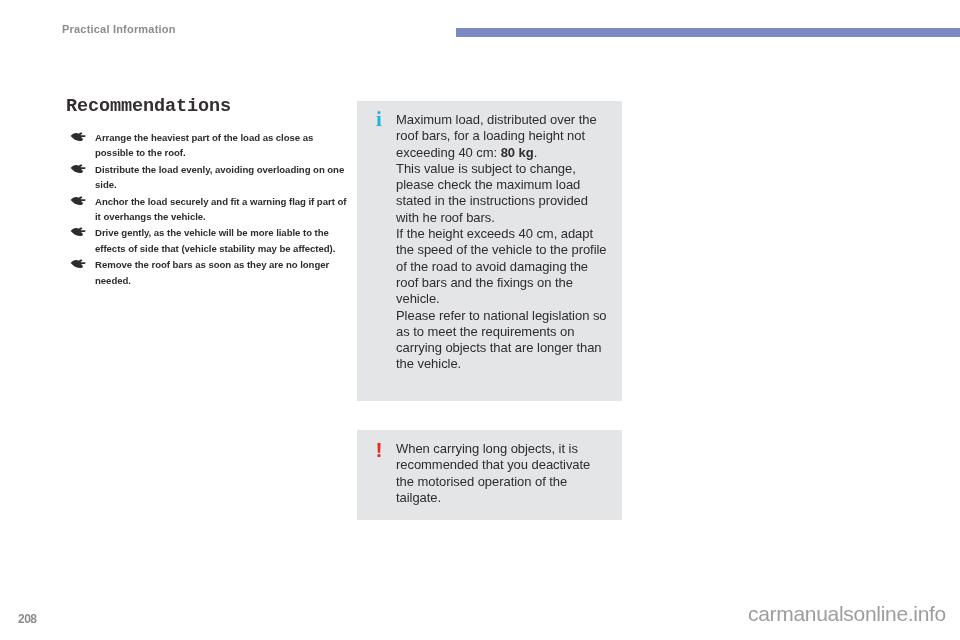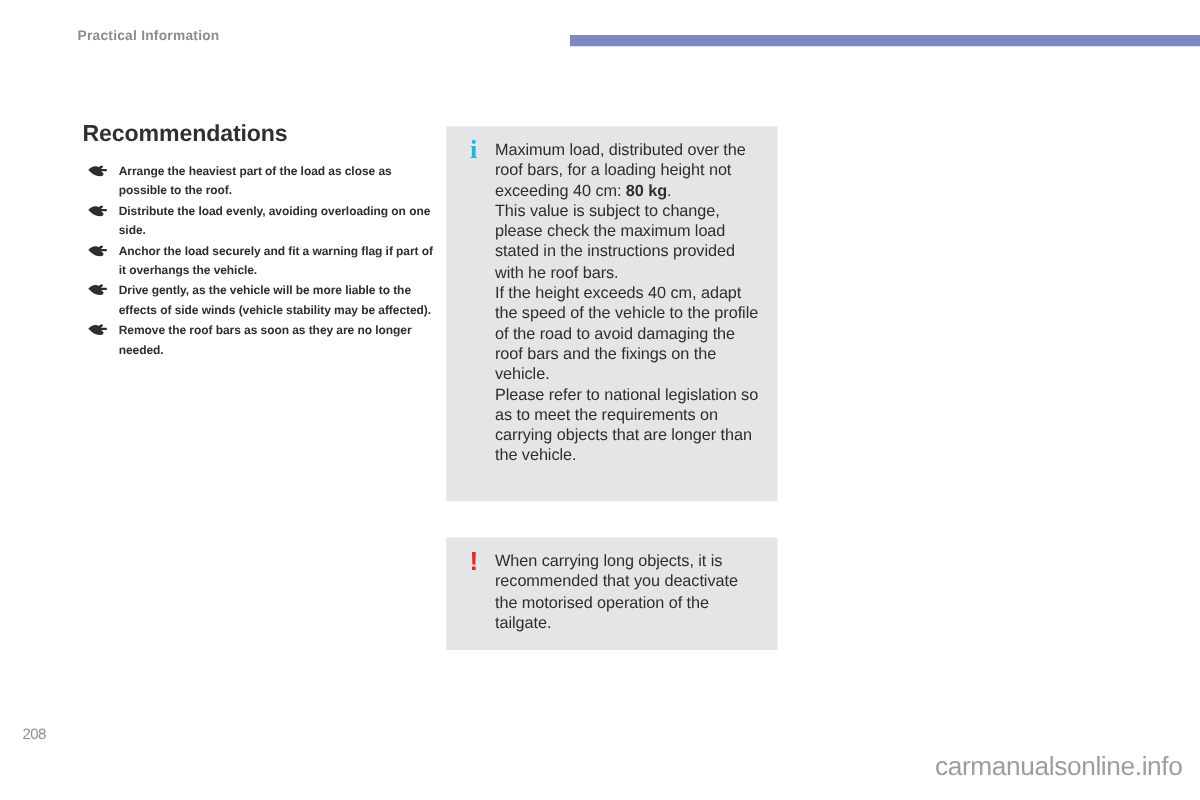--- a/index.html
+++ b/index.html
@@ -51,20 +51,21 @@
     top: 96px;
     width: 282px;
   }
   #section-title {
     font-size: 18.5px;
     font-weight: bold;
     color: #332f31;
     letter-spacing: -0.1px;
     line-height: 22px;
     margin: 0 0 12px 0;
+    font-family: Liberation Mono, monospace;
   }
   #recommendation-list {
     list-style: none;
     margin: 0;
     padding: 0;
   }
   .recommendation-item {
     position: relative;
     padding-left: 29px;
     margin-bottom: 1px;
@@ -133,23 +134,23 @@
     line-height: 16.3px;
     letter-spacing: -0.05px;
   }
   .callout-body p { margin: 0; }
   .emphasis { font-weight: bold; }
 
   
   #page-number {
     position: absolute;
     left: 18px;
-    top: 580px;
+    top: 612px;
     font-size: 12px;
-    font-weight: normal;
+    font-weight: bold;
     color: #8c8c8c;
     letter-spacing: -0.5px;
   }
   #watermark {
     position: absolute;
     right: 14px;
     top: 602px;
     font-size: 21px;
     color: #9d9d9d;
     letter-spacing: -0.3px;
@@ -179,21 +180,21 @@
         </span><span>Distribute the load evenly, avoiding overloading on one side.</span></li>
       <li class="recommendation-item"><span class="bullet-icon">
           <svg width="16" height="11" viewBox="0 0 16 11" xmlns="http://www.w3.org/2000/svg">
             <path fill="currentColor" d="M0.6 5.0c1.5-1.9 3.6-3.0 5.7-3.0 1.1 0 1.8 0.3 2.4 0.8 0.5-0.6 1.3-1.1 2.2-1.3 0.7-0.2 1.3 0.1 1.5 0.5 0.2 0.4-0.1 0.8-0.6 1.1-0.6 0.3-1.0 0.7-1.2 1.1l3.8 0c0.8 0 1.2 0.4 1.2 0.9 0 0.5-0.4 0.9-1.2 0.9l-3.6 0c1.2 0.6 2.0 1.5 2.0 2.4 0 1.0-1.0 1.6-2.7 1.6-2.6 0-5.2-1.1-7.1-2.8-0.9-0.8-1.6-1.6-2.4-2.2z"></path>
           </svg>
         </span><span>Anchor the load securely and fit a warning flag if part of it overhangs the vehicle.</span></li>
       <li class="recommendation-item"><span class="bullet-icon">
           <svg width="16" height="11" viewBox="0 0 16 11" xmlns="http://www.w3.org/2000/svg">
             <path fill="currentColor" d="M0.6 5.0c1.5-1.9 3.6-3.0 5.7-3.0 1.1 0 1.8 0.3 2.4 0.8 0.5-0.6 1.3-1.1 2.2-1.3 0.7-0.2 1.3 0.1 1.5 0.5 0.2 0.4-0.1 0.8-0.6 1.1-0.6 0.3-1.0 0.7-1.2 1.1l3.8 0c0.8 0 1.2 0.4 1.2 0.9 0 0.5-0.4 0.9-1.2 0.9l-3.6 0c1.2 0.6 2.0 1.5 2.0 2.4 0 1.0-1.0 1.6-2.7 1.6-2.6 0-5.2-1.1-7.1-2.8-0.9-0.8-1.6-1.6-2.4-2.2z"></path>
           </svg>
-        </span><span>Drive gently, as the vehicle will be more liable to the effects of side winds (vehicle stability may be affected).</span></li>
+        </span><span>Drive gently, as the vehicle will be more liable to the effects of side that (vehicle stability may be affected).</span></li>
       <li class="recommendation-item"><span class="bullet-icon">
           <svg width="16" height="11" viewBox="0 0 16 11" xmlns="http://www.w3.org/2000/svg">
             <path fill="currentColor" d="M0.6 5.0c1.5-1.9 3.6-3.0 5.7-3.0 1.1 0 1.8 0.3 2.4 0.8 0.5-0.6 1.3-1.1 2.2-1.3 0.7-0.2 1.3 0.1 1.5 0.5 0.2 0.4-0.1 0.8-0.6 1.1-0.6 0.3-1.0 0.7-1.2 1.1l3.8 0c0.8 0 1.2 0.4 1.2 0.9 0 0.5-0.4 0.9-1.2 0.9l-3.6 0c1.2 0.6 2.0 1.5 2.0 2.4 0 1.0-1.0 1.6-2.7 1.6-2.6 0-5.2-1.1-7.1-2.8-0.9-0.8-1.6-1.6-2.4-2.2z"></path>
           </svg>
         </span><span>Remove the roof bars as soon as they are no longer needed.</span></li>
     </ul>
 </div>
 
 <div id="right-column">
 

